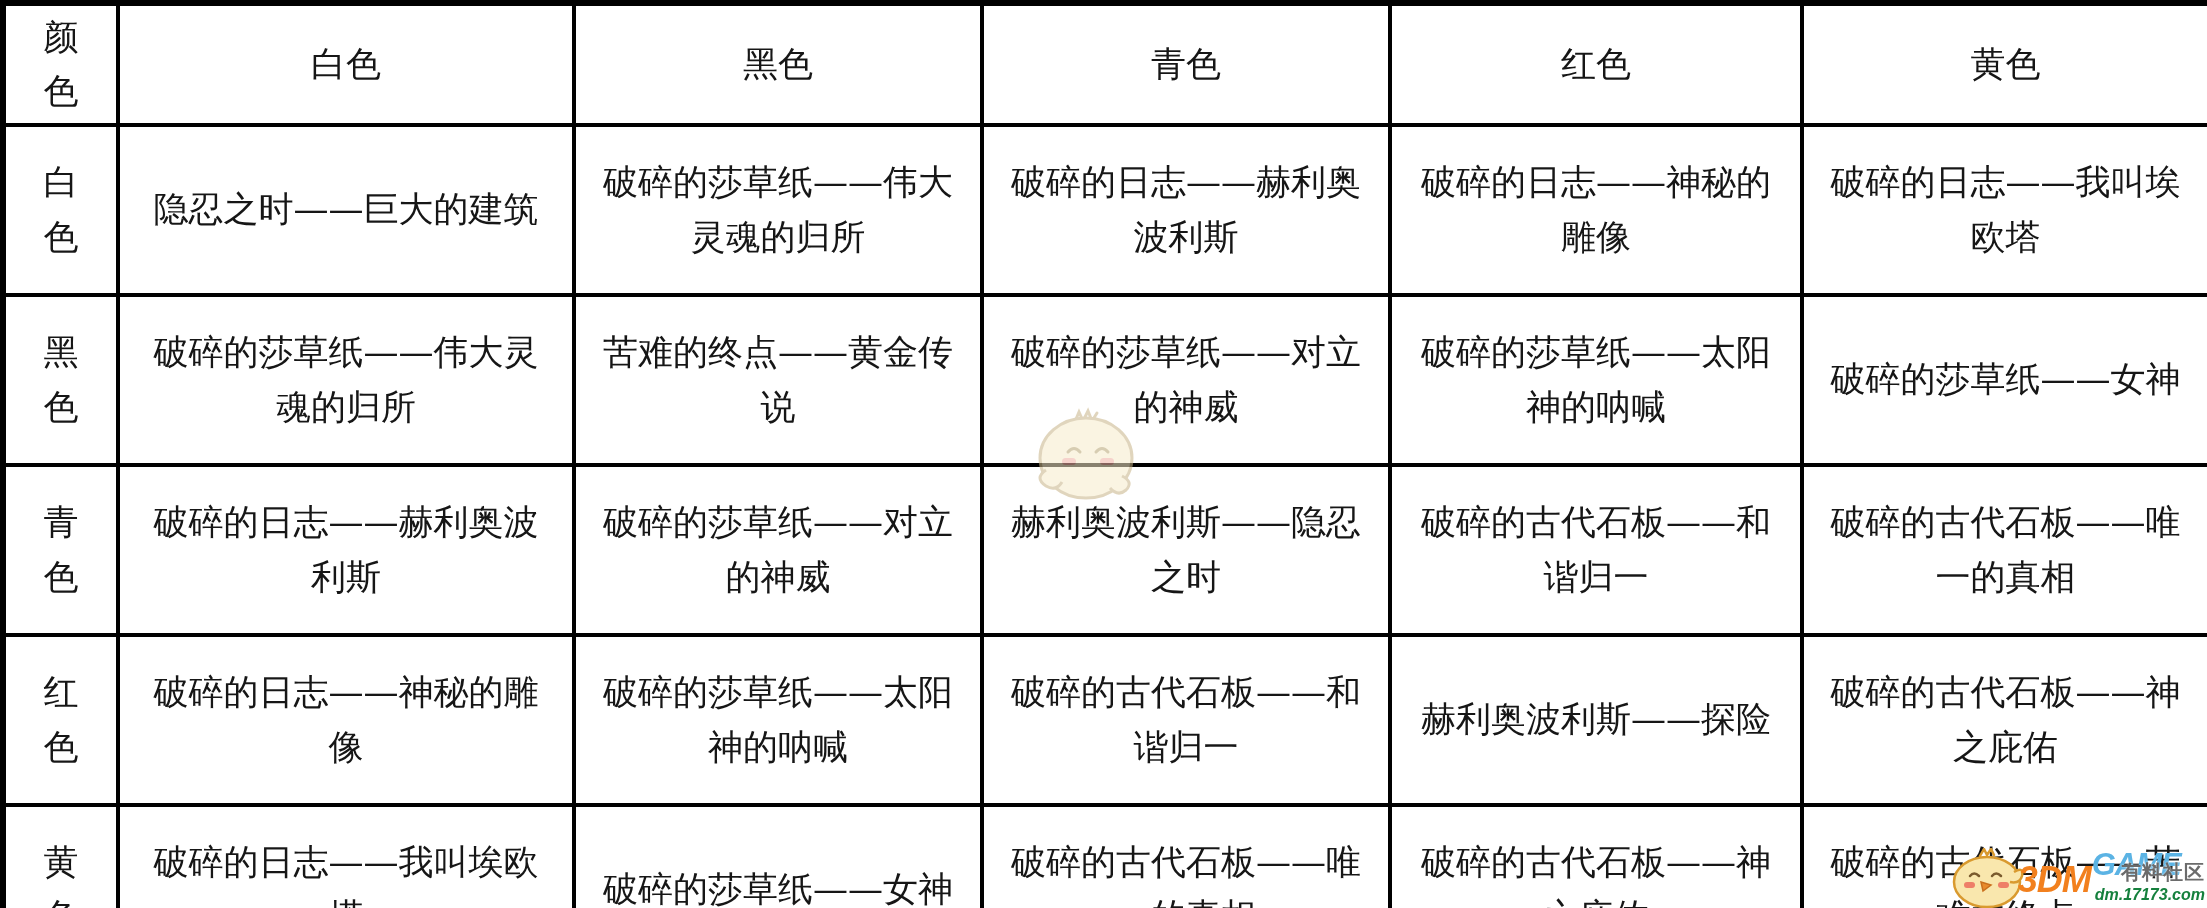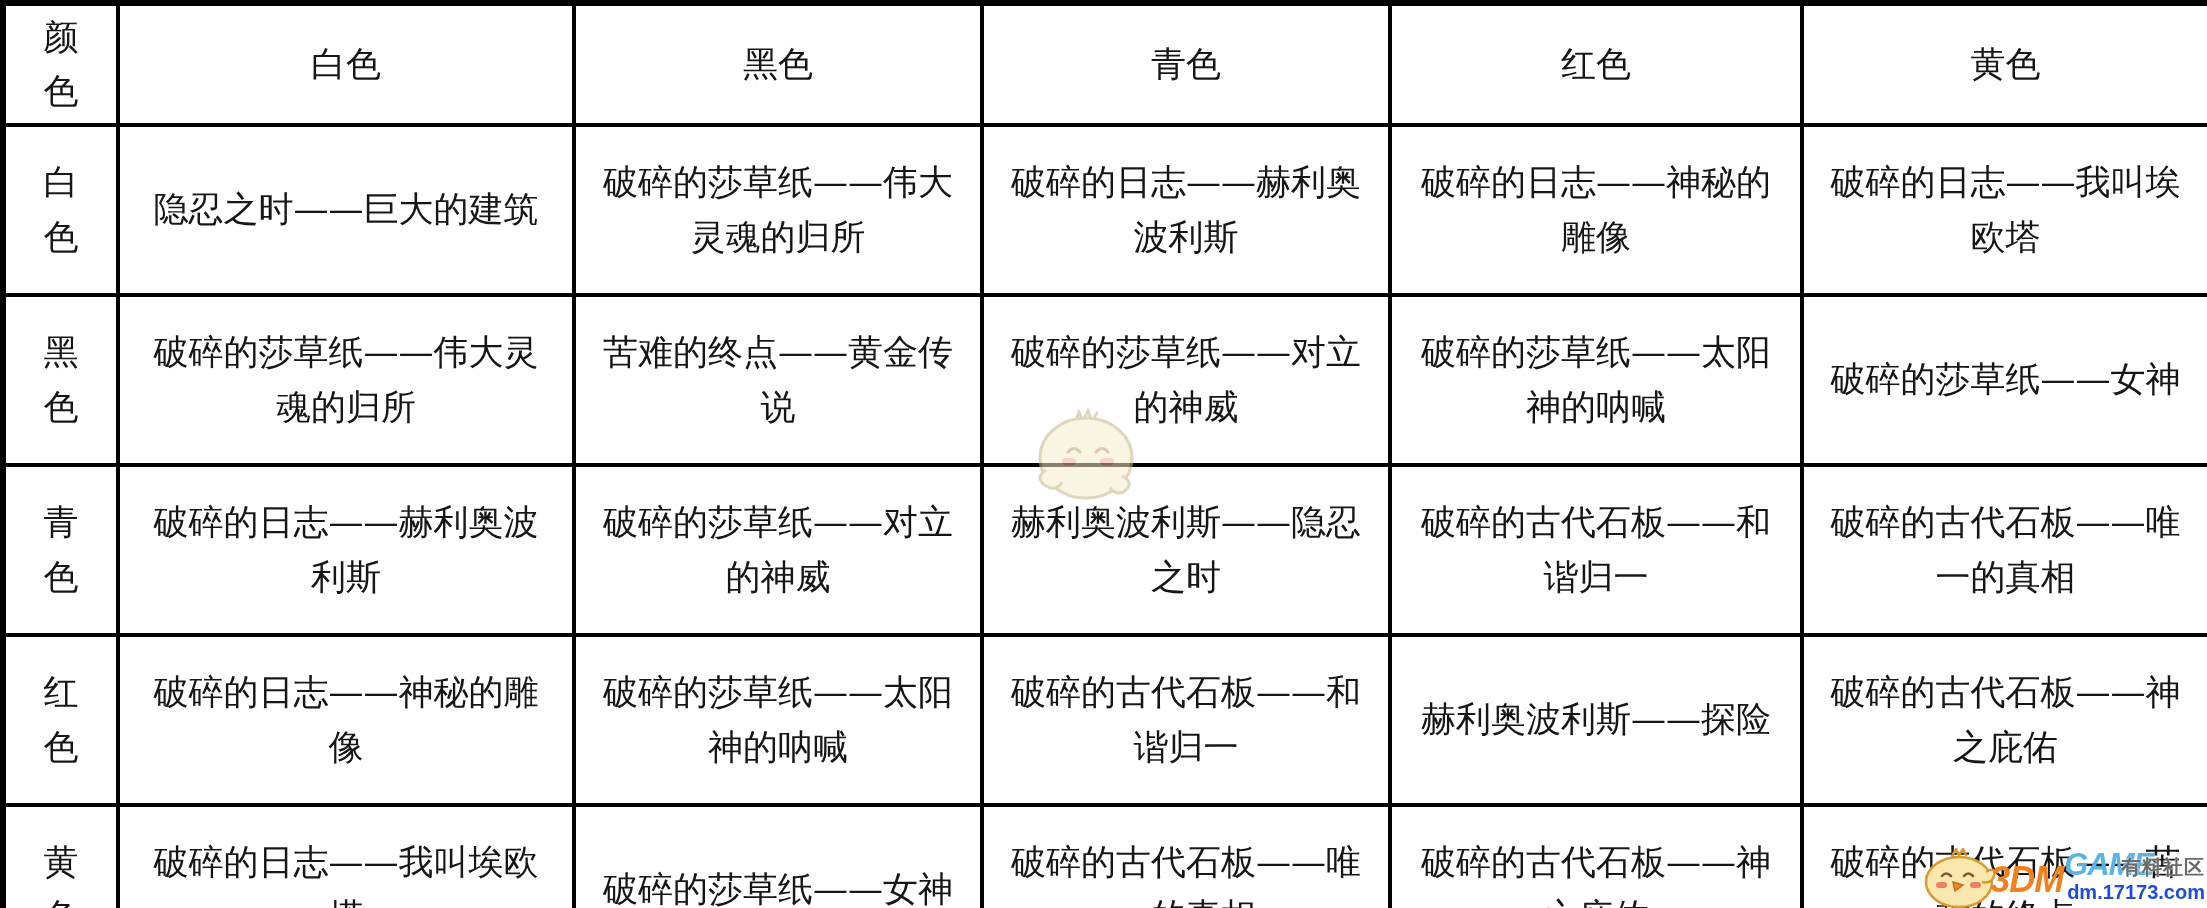--- a/index.html
+++ b/index.html
@@ -43,21 +43,21 @@
   }
   .brand-side{
     display:flex;flex-direction:column;align-items:flex-end;
     margin-left:-86px;position:relative;z-index:2;padding-bottom:4px;
   }
   .community{
     font-size:20px;color:#6b6b6b;font-weight:bold;
     text-shadow:0 0 2px #fff;letter-spacing:1px;
   }
   .sitetext{
-    font-size:20px;color:#1d4ed8;font-weight:bold;
+    font-size:16px;color:#15803d;font-weight:bold;font-style:italic;
     text-shadow:0 0 2px #fff;letter-spacing:0;
   }
 </style>
 </head>
 <body>
 
 <table class="guide">
   <colgroup>
     <col style="width:115px">
     <col style="width:456px">

